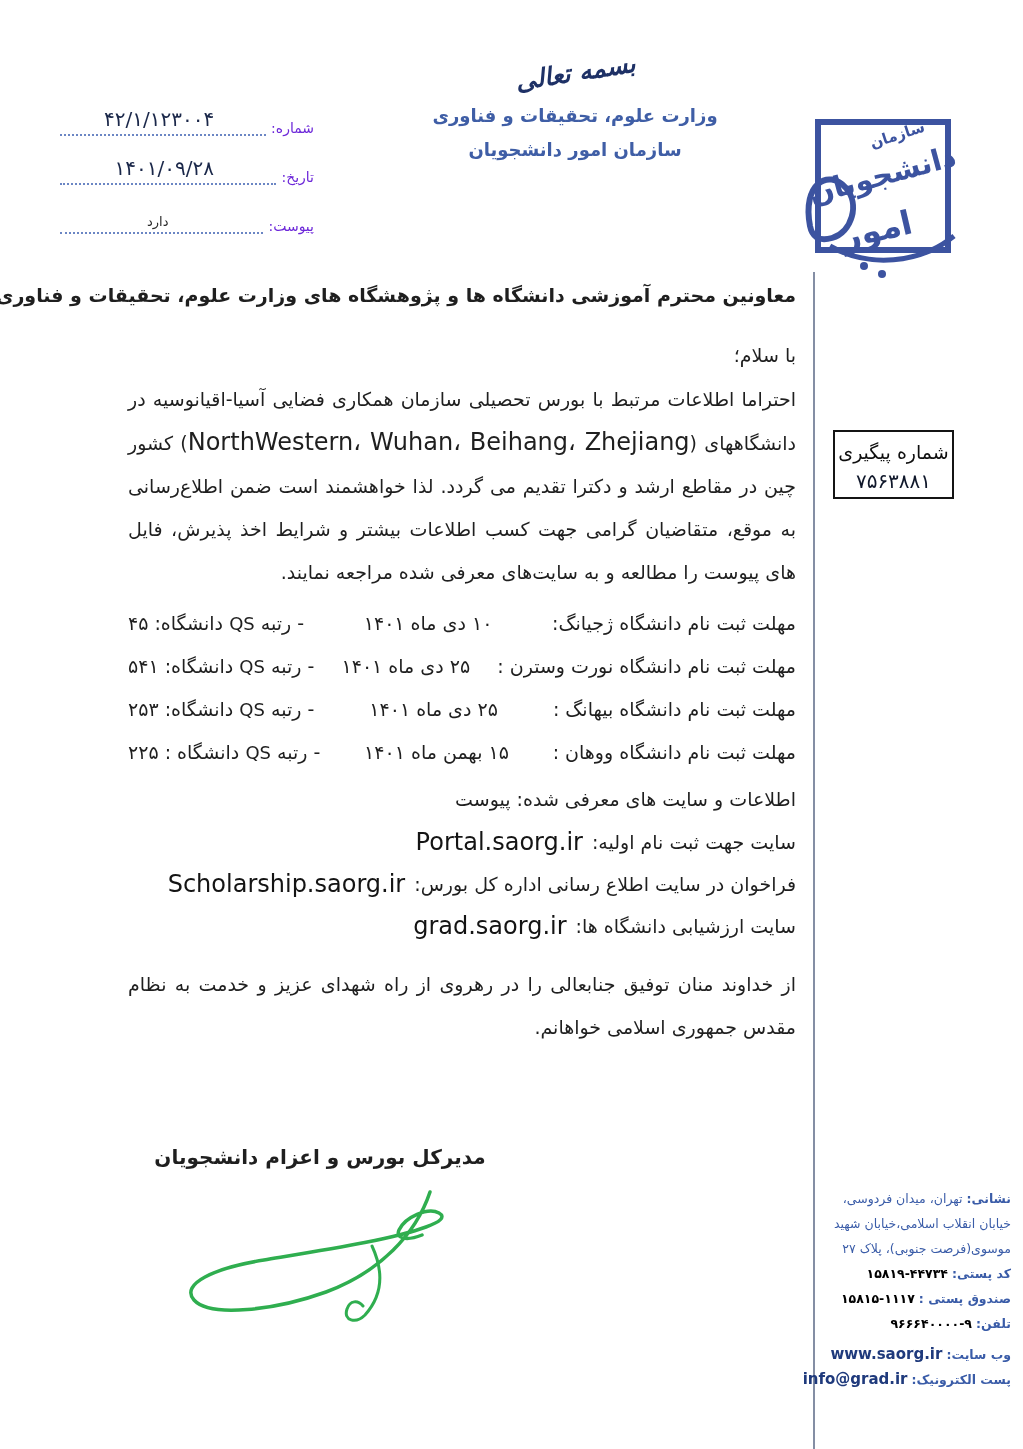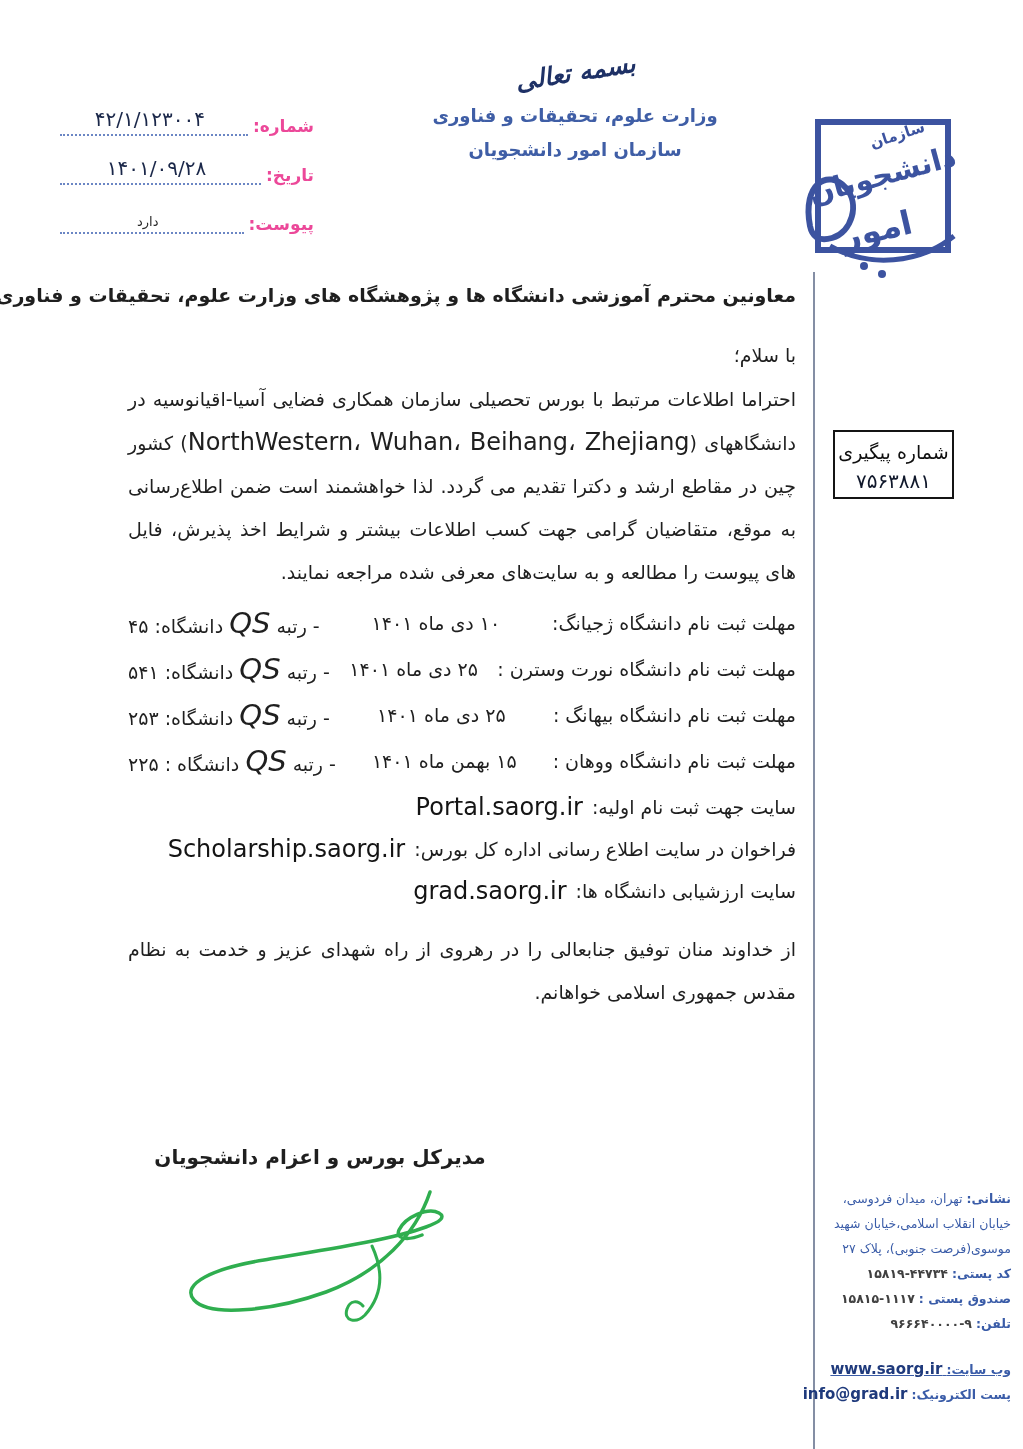--- a/index.html
+++ b/index.html
@@ -5,21 +5,21 @@
   html,body{margin:0;padding:0;background:#e8e8e8;}
   *{box-sizing:border-box;}
   .page{
     position:relative;width:1023px;height:1449px;background:#ffffff;
     margin:0 auto;overflow:hidden;
     font-family:"DejaVu Sans",sans-serif;color:#1f1f1f;
   }
   
   .meta{position:absolute;left:60px;top:94px;width:254px;}
   .meta-row{display:flex;direction:rtl;align-items:flex-end;height:42px;margin-bottom:7px;}
-  .meta-label{font-size:17px;font-weight:bold;color:#ec4899;padding-left:5px;white-space:nowrap;}
+  .meta-label{font-size:14px;font-weight:normal;color:#6d28d9;padding-left:5px;white-space:nowrap;}
   .meta-line{flex:1;position:relative;height:36px;border-bottom:2px dotted #6b86c4;}
   .meta-value{position:absolute;bottom:3px;left:0;right:8px;text-align:center;
     font-size:20px;color:#1a2749;white-space:nowrap;}
   .meta-value.small{font-size:13px;color:#2a2a2a;}
   
   .header-center{position:absolute;left:360px;top:58px;width:430px;text-align:center;direction:rtl;}
   .besmellah{display:inline-block;font-size:25px;font-weight:bold;font-style:italic;
     color:#1e3166;transform:rotate(-9deg);}
   .ministry{margin-top:18px;font-size:18px;font-weight:bold;color:#3f5ea6;}
   .organization{margin-top:13px;font-size:18px;font-weight:bold;color:#3f5ea6;}
@@ -37,36 +37,36 @@
   .tracking-label{margin-top:9px;font-size:19px;color:#0f0f0f;white-space:nowrap;}
   .tracking-number{margin-top:6px;font-size:20px;letter-spacing:2px;color:#0f172a;}
   
   .body-col{position:absolute;left:128px;top:282px;width:668px;direction:rtl;font-size:19px;}
   .greeting{font-weight:bold;font-size:19px;white-space:nowrap;line-height:26px;}
   .salutation{margin-top:34px;line-height:26px;}
   .para{margin:10px 0 0 0;text-align:justify;line-height:43px;}
   .latin{font-size:24px;}
   .deadlines{margin-top:8px;}
   .dl-row{display:flex;justify-content:space-between;line-height:43px;white-space:nowrap;}
-  .qs{font-size:29px;font-style:italic;}
+  .qs{font-size:18px;}
   .sites-heading{margin-top:4px;line-height:43px;}
   .site-row{display:flex;align-items:center;height:42px;gap:9px;}
   .site-url{font-size:24px;color:#141414;}
   .closing{margin:16px 0 0 0;text-align:justify;line-height:43px;}
   
   .sig-block{position:absolute;left:150px;top:1136px;width:340px;text-align:center;
     direction:rtl;font-weight:bold;font-size:20px;line-height:42px;}
   .sig-svg{position:absolute;left:168px;top:1188px;}
   
   .footer{position:absolute;right:12px;top:1186px;width:198px;direction:rtl;text-align:right;
     color:#3a5ca8;font-size:12.5px;line-height:25px;}
   .f-line{white-space:nowrap;}
   .f-label{font-weight:bold;}
-  .f-num{color:#404040;font-weight:bold;}
-  .f-contact{margin-top:21px;text-decoration:underline;}
+  .f-num{color:#000000;font-weight:bold;}
+  .f-contact{margin-top:6px;}
   .f-url{font-size:15px;font-weight:bold;color:#1f3a7c;}
 </style>
 </head>
 <body>
 
 <div class="page">
 
   <div class="meta">
     <div class="meta-row">
       <span class="meta-label">شماره:</span>
@@ -152,20 +152,21 @@
         <span class="dl-label">مهلت ثبت نام دانشگاه ووهان :</span>
         <span class="dl-date">۱۵ بهمن ماه ۱۴۰۱</span>
         <span class="dl-rank">
           <span>- رتبه</span>
           <span class="qs">QS</span>
           <span>دانشگاه : ۲۲۵</span>
         </span>
       </div>
     </div>
 
+    <div class="sites-heading">اطلاعات و سایت های معرفی شده: پیوست</div>
     <div class="site-row">
       <span>سایت جهت ثبت نام اولیه:</span>
       <span class="site-url">Portal.saorg.ir</span>
     </div>
     <div class="site-row">
       <span>فراخوان در سایت اطلاع رسانی اداره کل بورس:</span>
       <span class="site-url">Scholarship.saorg.ir</span>
     </div>
     <div class="site-row">
       <span>سایت ارزشیابی دانشگاه ها:</span>

